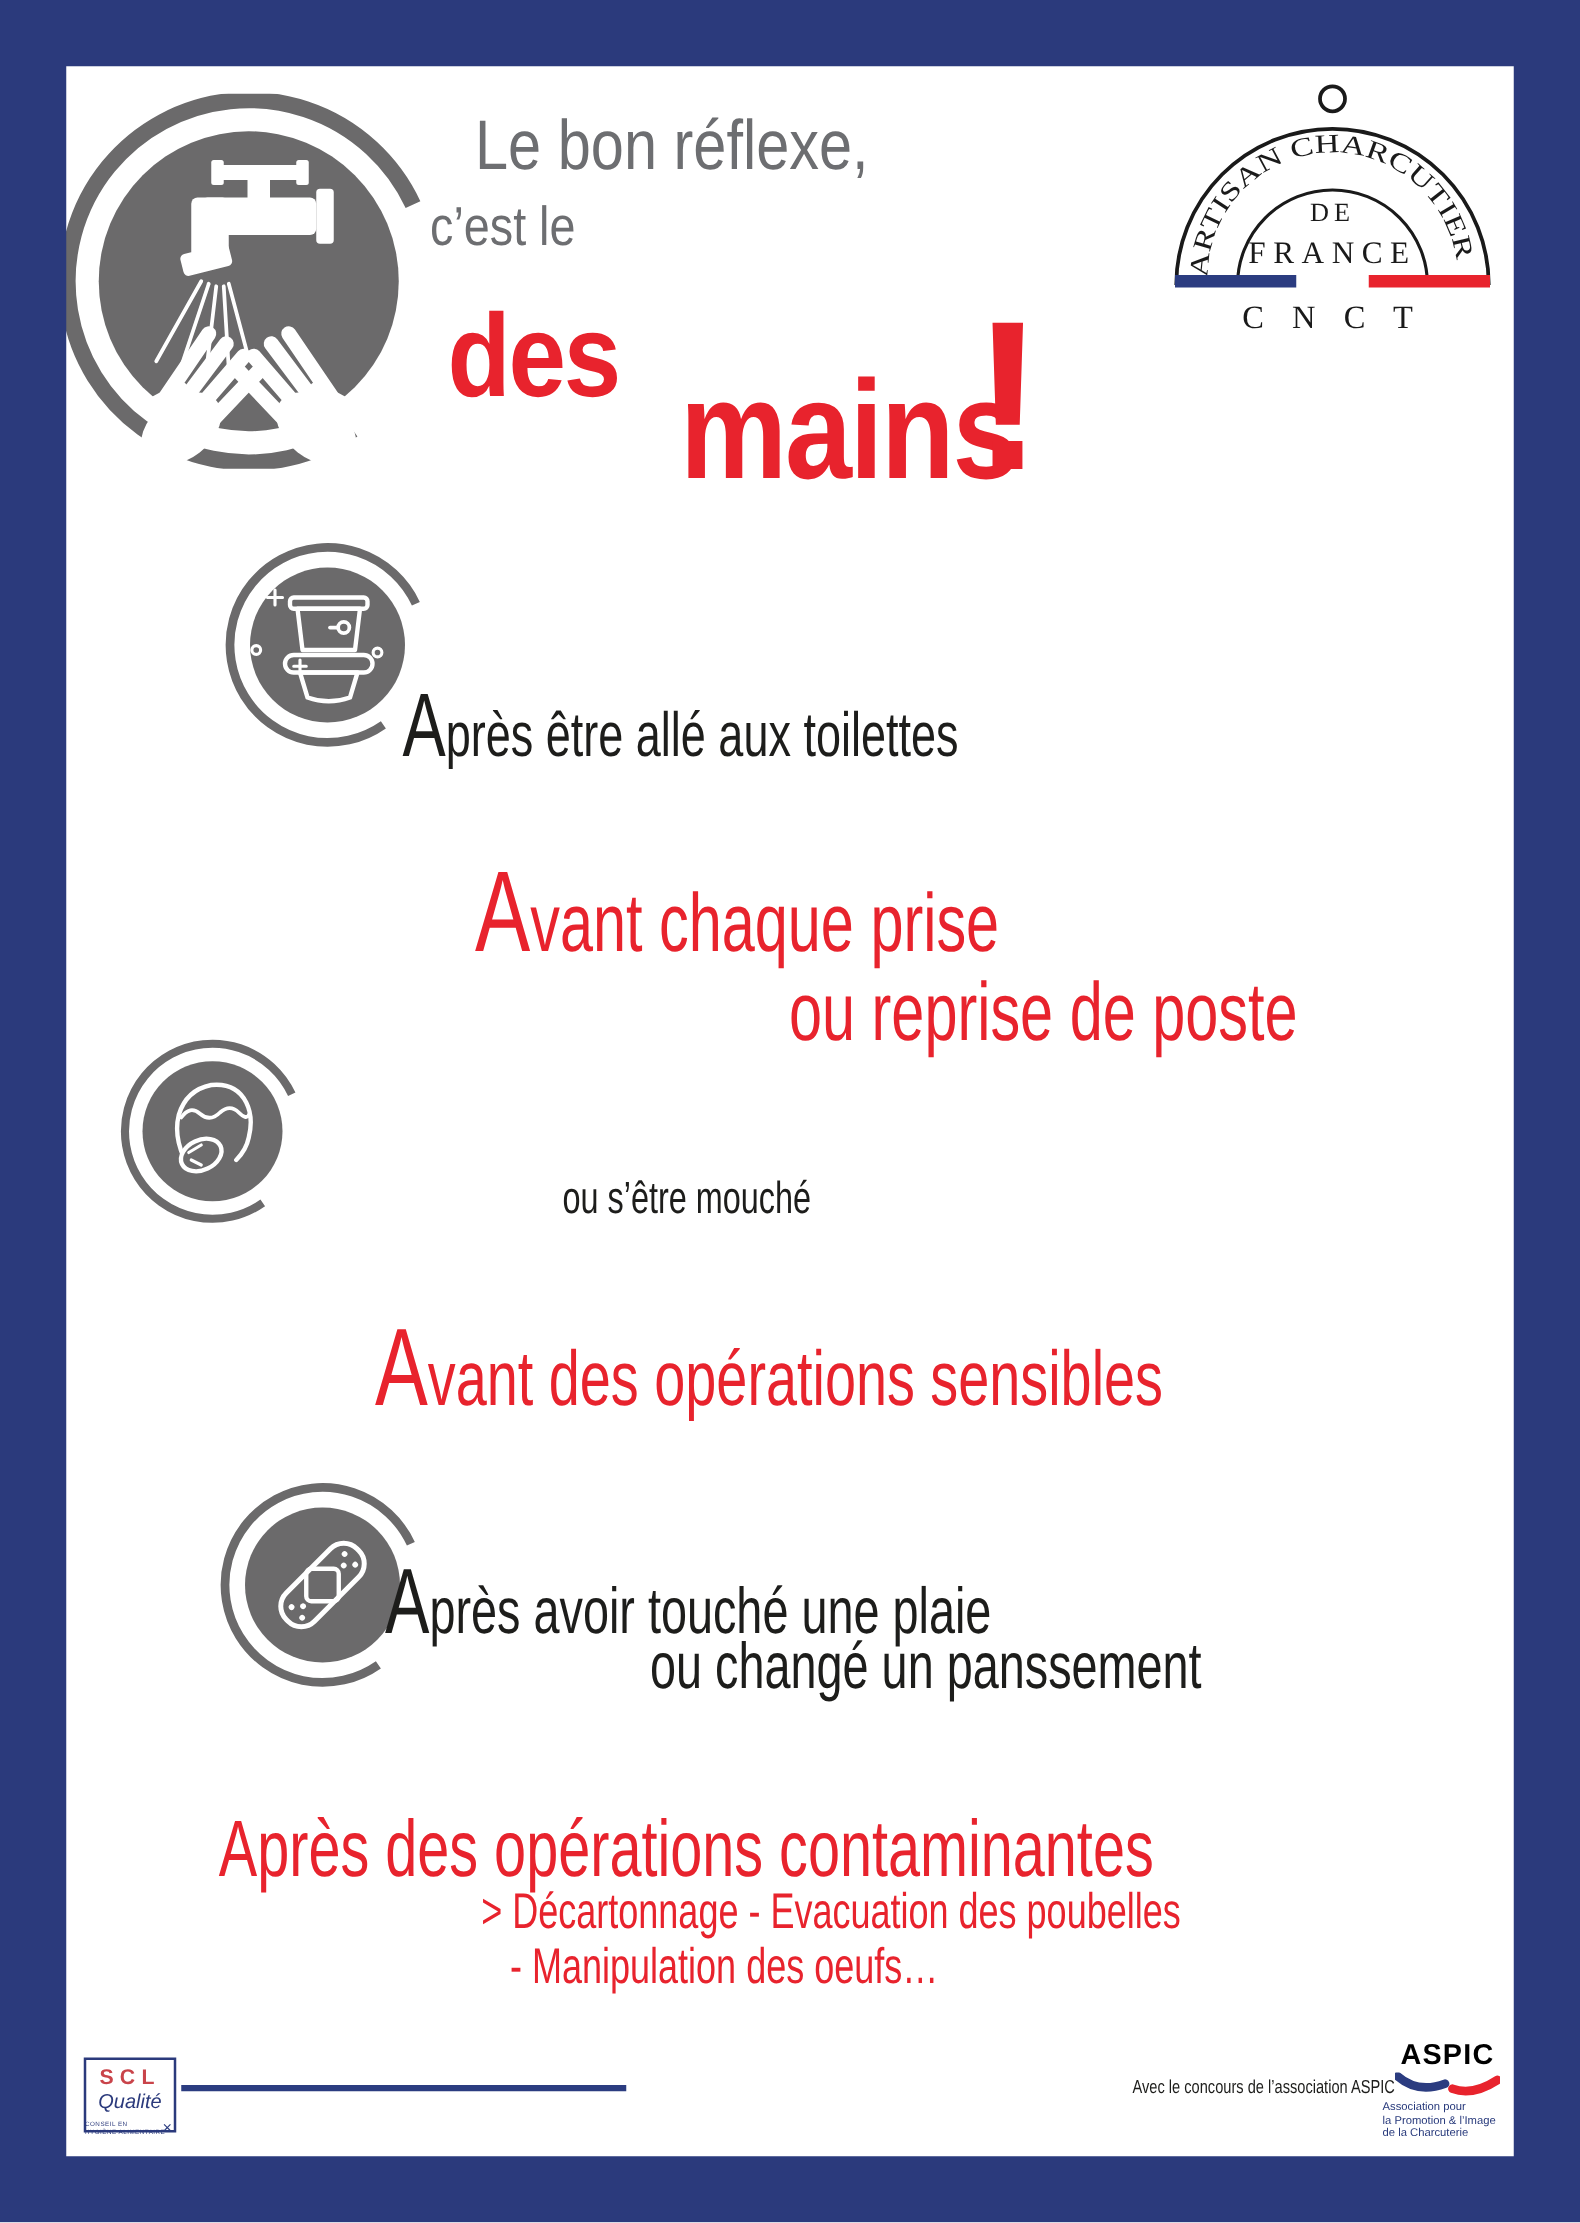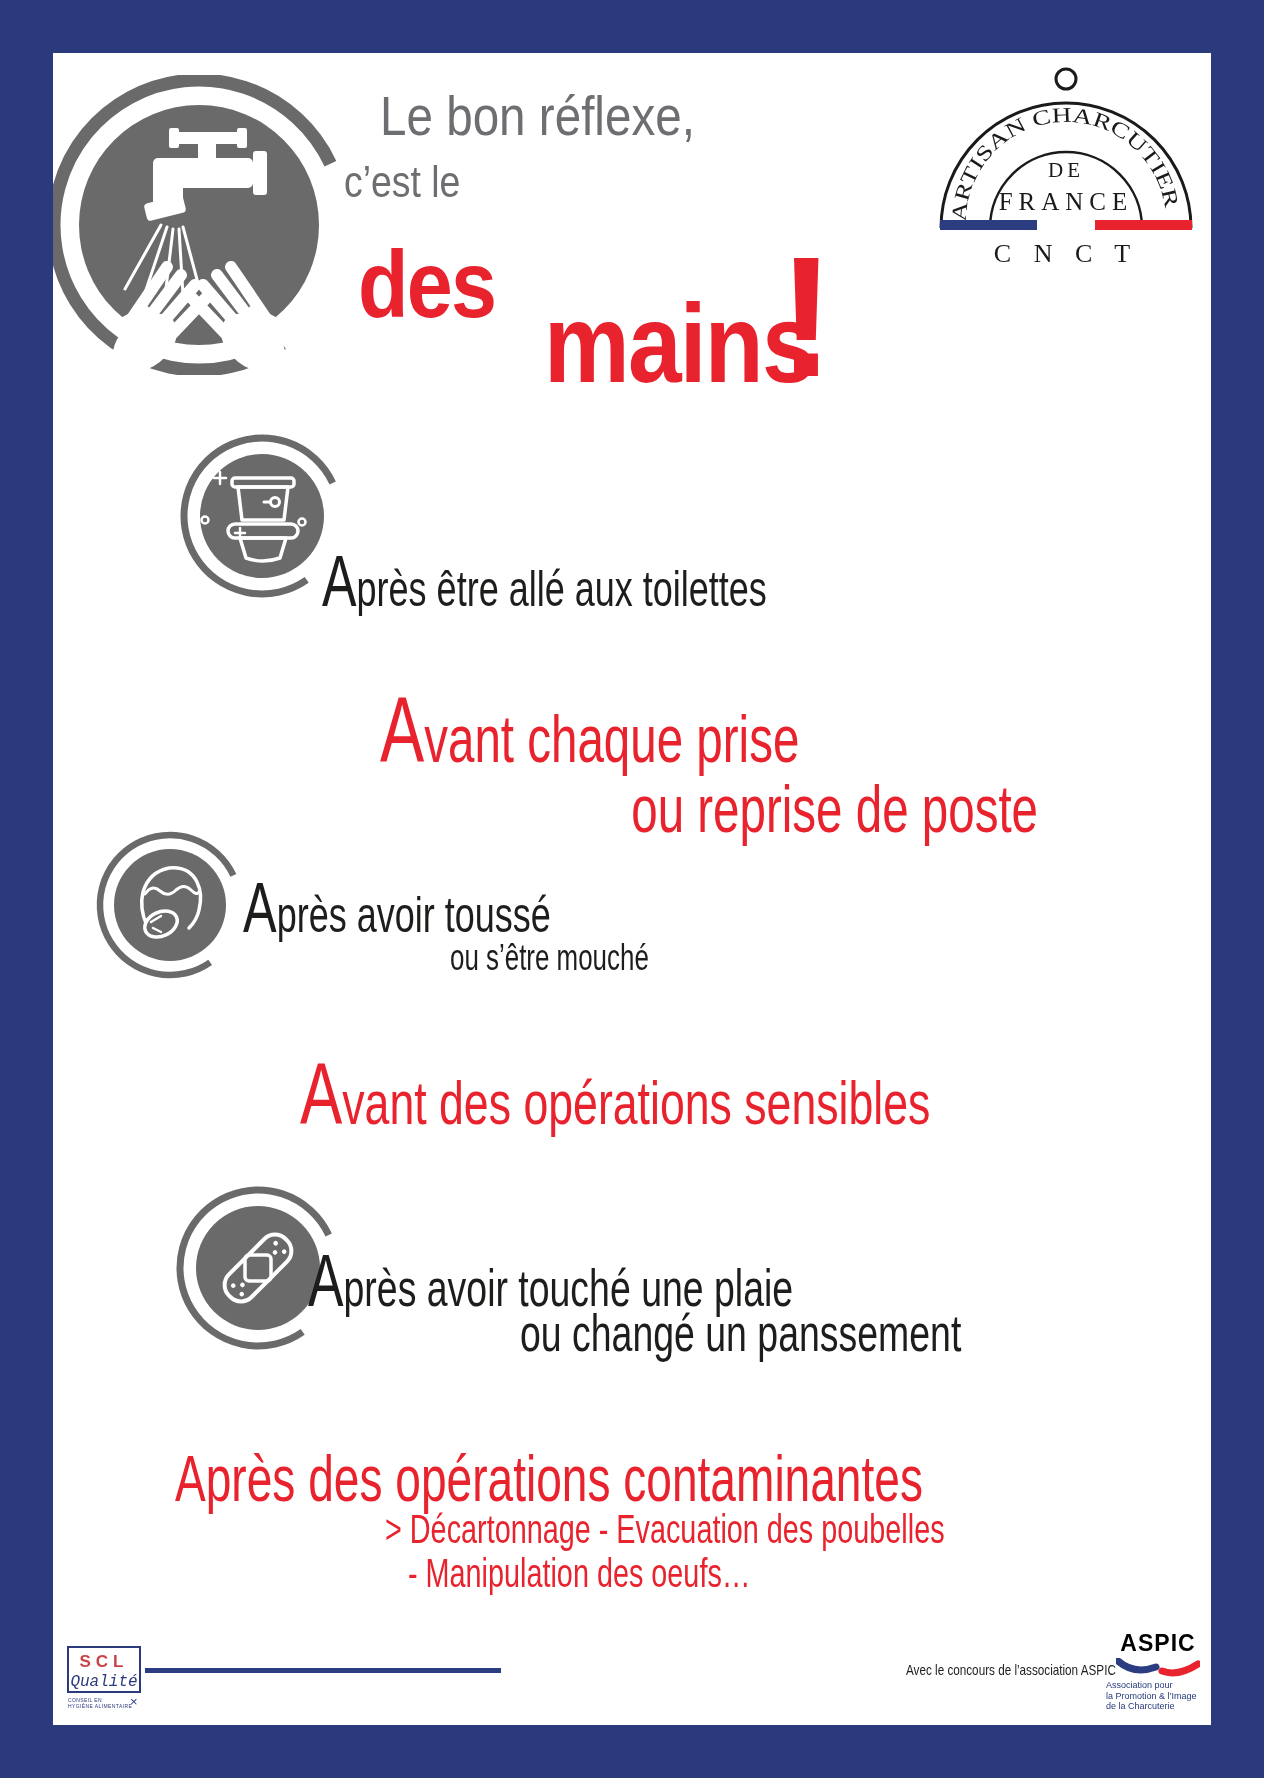--- a/index.html
+++ b/index.html
@@ -23,26 +23,26 @@
   .cond{display:inline-block;transform:scaleX(0.72);transform-origin:0 100%;white-space:nowrap;}
   .cond85{display:inline-block;transform:scaleX(0.85);transform-origin:0 100%;white-space:nowrap;}
   .cond-r{transform-origin:100% 100%;}
   .black{color:var(--ink);}
   .red{color:var(--red);}
   .graytxt{color:var(--txtgray);}
   .bigredword{font-weight:700;letter-spacing:-2px;color:var(--red);}
   .init{line-height:1;}
   .sclbox{
     border:2px solid var(--blue);
-    width:74px;height:47px;
+    width:74px;height:60px;
     text-align:center;box-sizing:border-box;
     background:#fff;
   }
   .scl-top{font-size:17px;letter-spacing:5px;color:#c9444a;font-weight:600;margin-top:4px;}
-  .scl-script{font-family:Liberation Mono, monospace;font-style:italic;font-size:16px;color:var(--blue);margin-top:1px;}
+  .scl-script{font-family:Liberation Sans, sans-serif;font-style:italic;font-size:16px;color:var(--blue);margin-top:1px;}
   .scl-small{font-size:5px;letter-spacing:0.4px;color:var(--blue);line-height:6px;}
   .aspic-name{font-size:23px;font-weight:700;color:#000000;letter-spacing:1px;text-align:center;}
   .aspic-lines{font-size:9px;line-height:10.5px;color:#27397b;font-weight:500;}
   .credit{font-size:15px;color:var(--ink);font-weight:500;}
 </style>
 </head>
 <body>
 
 <div id="poster">
 
@@ -159,23 +159,20 @@
     <g fill="none" stroke="#ffffff" stroke-width="3.5" stroke-linecap="round">
       <path d="M52,96 Q44,78 48,62 Q54,42 74,38 Q94,36 102,52 Q108,64 104,80 Q102,90 94,98"></path>
       <path d="M50,64 q7,-10 15,-3 q8,7 16,-1 q8,-7 15,0 q6,6 8,2" stroke-width="3"></path>
     </g>
     <ellipse cx="66" cy="94" rx="17" ry="12" transform="rotate(-25 66 94)" fill="#6b6a6b" stroke="#ffffff" stroke-width="3.5"></ellipse>
     <g stroke="#ffffff" stroke-width="2.5" stroke-linecap="round" fill="none">
       <path d="M58,98 l8,4"></path>
       <path d="M66,86 l-10,6"></path>
     </g>
   </svg>
-  <div class="abs line black" style="left:243px;top:873px;font-size:50px">
-    <span class="cond"><span class="init" style="font-size:70px">A</span><span>près avoir toussé</span></span>
-  </div>
   <div class="abs line black" style="left:450px;top:940px;font-size:36px">
     <span class="cond">ou s’être mouché</span>
   </div>
 
   <div class="abs line red" style="left:300px;top:1050px;font-size:62px">
     <span class="cond"><span class="init" style="font-size:88px">A</span><span>vant des opérations sensibles</span></span>
   </div>
 
   <svg class="abs" style="left:174px;top:1184px" width="168" height="168" viewBox="0 0 168 168">
     <path d="M154.7,51 A78,78 0 1 0 128.7,147.9" fill="none" stroke="#6b6a6b" stroke-width="7"></path>

